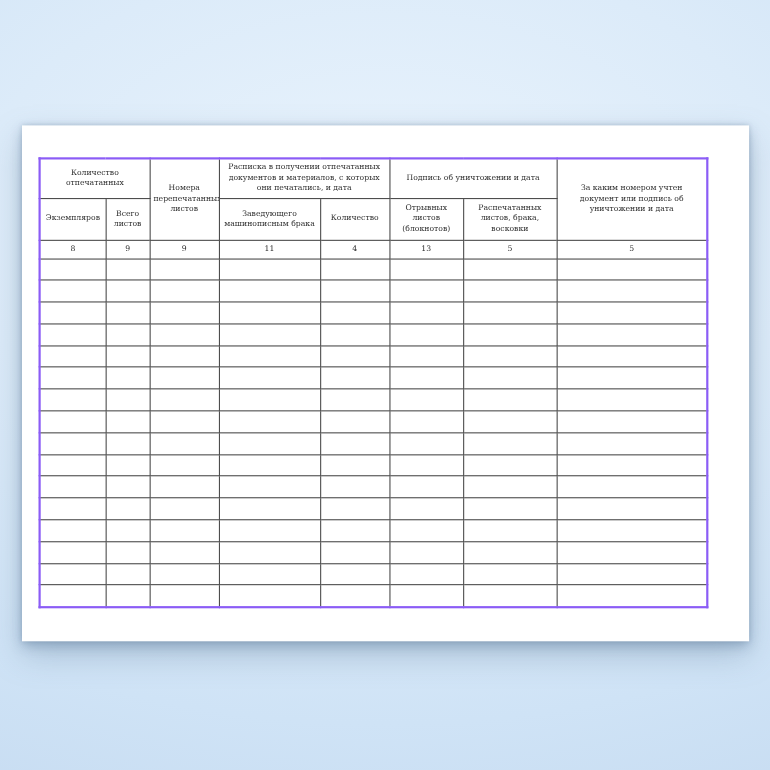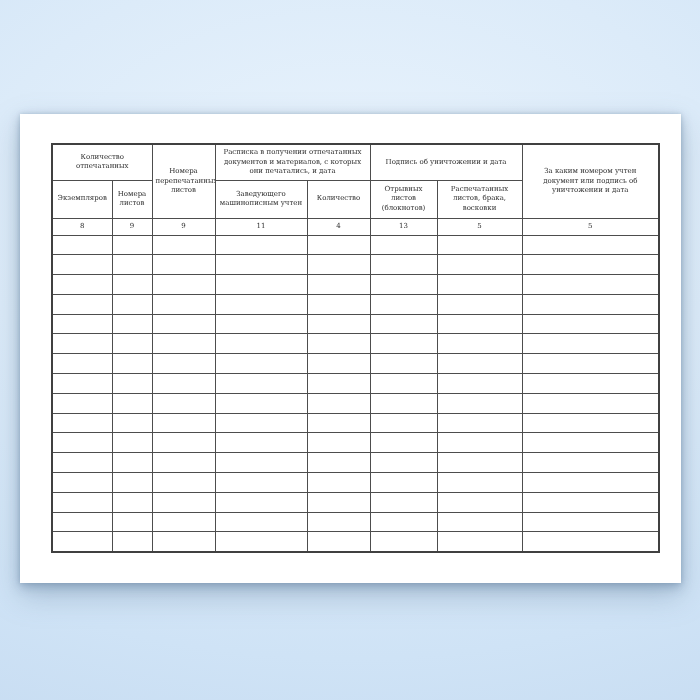--- a/index.html
+++ b/index.html
@@ -21,27 +21,27 @@
     width: 661px;
     height: 469px;
     background: #ffffff;
     box-shadow:
       0 4px 10px rgba(96, 125, 155, 0.45),
       0 12px 28px rgba(96, 125, 155, 0.38),
       0 0 4px rgba(96, 125, 155, 0.30);
   }
   table.register {
     position: absolute;
-    left: 31px;
+    left: 15px;
     top: 29px;
     width: 607px;
     height: 409px;
     border-collapse: collapse;
     table-layout: fixed;
-    border: 2px solid #404040;
+    border: 2px solid #8b5cf6;
   }
   table.register td, table.register th {
     border: 1px solid #4d4d4d;
     padding: 1px 3px;
     margin: 0;
     text-align: center;
     vertical-align: middle;
     font-family: "DejaVu Serif", "Liberation Serif", serif;
     font-size: 7px;
     line-height: 1.35;
@@ -72,22 +72,22 @@
     <thead>
       <tr class="group-row">
         <td colspan="2">Количество отпечатанных</td>
         <td rowspan="2">Номера перепечатанных листов</td>
         <td colspan="2">Расписка в получении отпечатанных документов и материалов, с которых они печатались, и дата</td>
         <td colspan="2">Подпись об уничтожении и дата</td>
         <td rowspan="2">За каким номером учтен документ или подпись об уничтожении и дата</td>
       </tr>
       <tr class="sub-row">
         <td>Экземпляров</td>
-        <td>Номера листов</td>
-        <td>Заведующего машинописным учтен</td>
+        <td>Всего листов</td>
+        <td>Заведующего машинописным брака</td>
         <td>Количество</td>
         <td>Отрывных листов (блокнотов)</td>
         <td>Распечатанных листов, брака, восковки</td>
       </tr>
       <tr class="num-row">
         <td>8</td>
         <td>9</td>
         <td>9</td>
         <td>11</td>
         <td>4</td>

